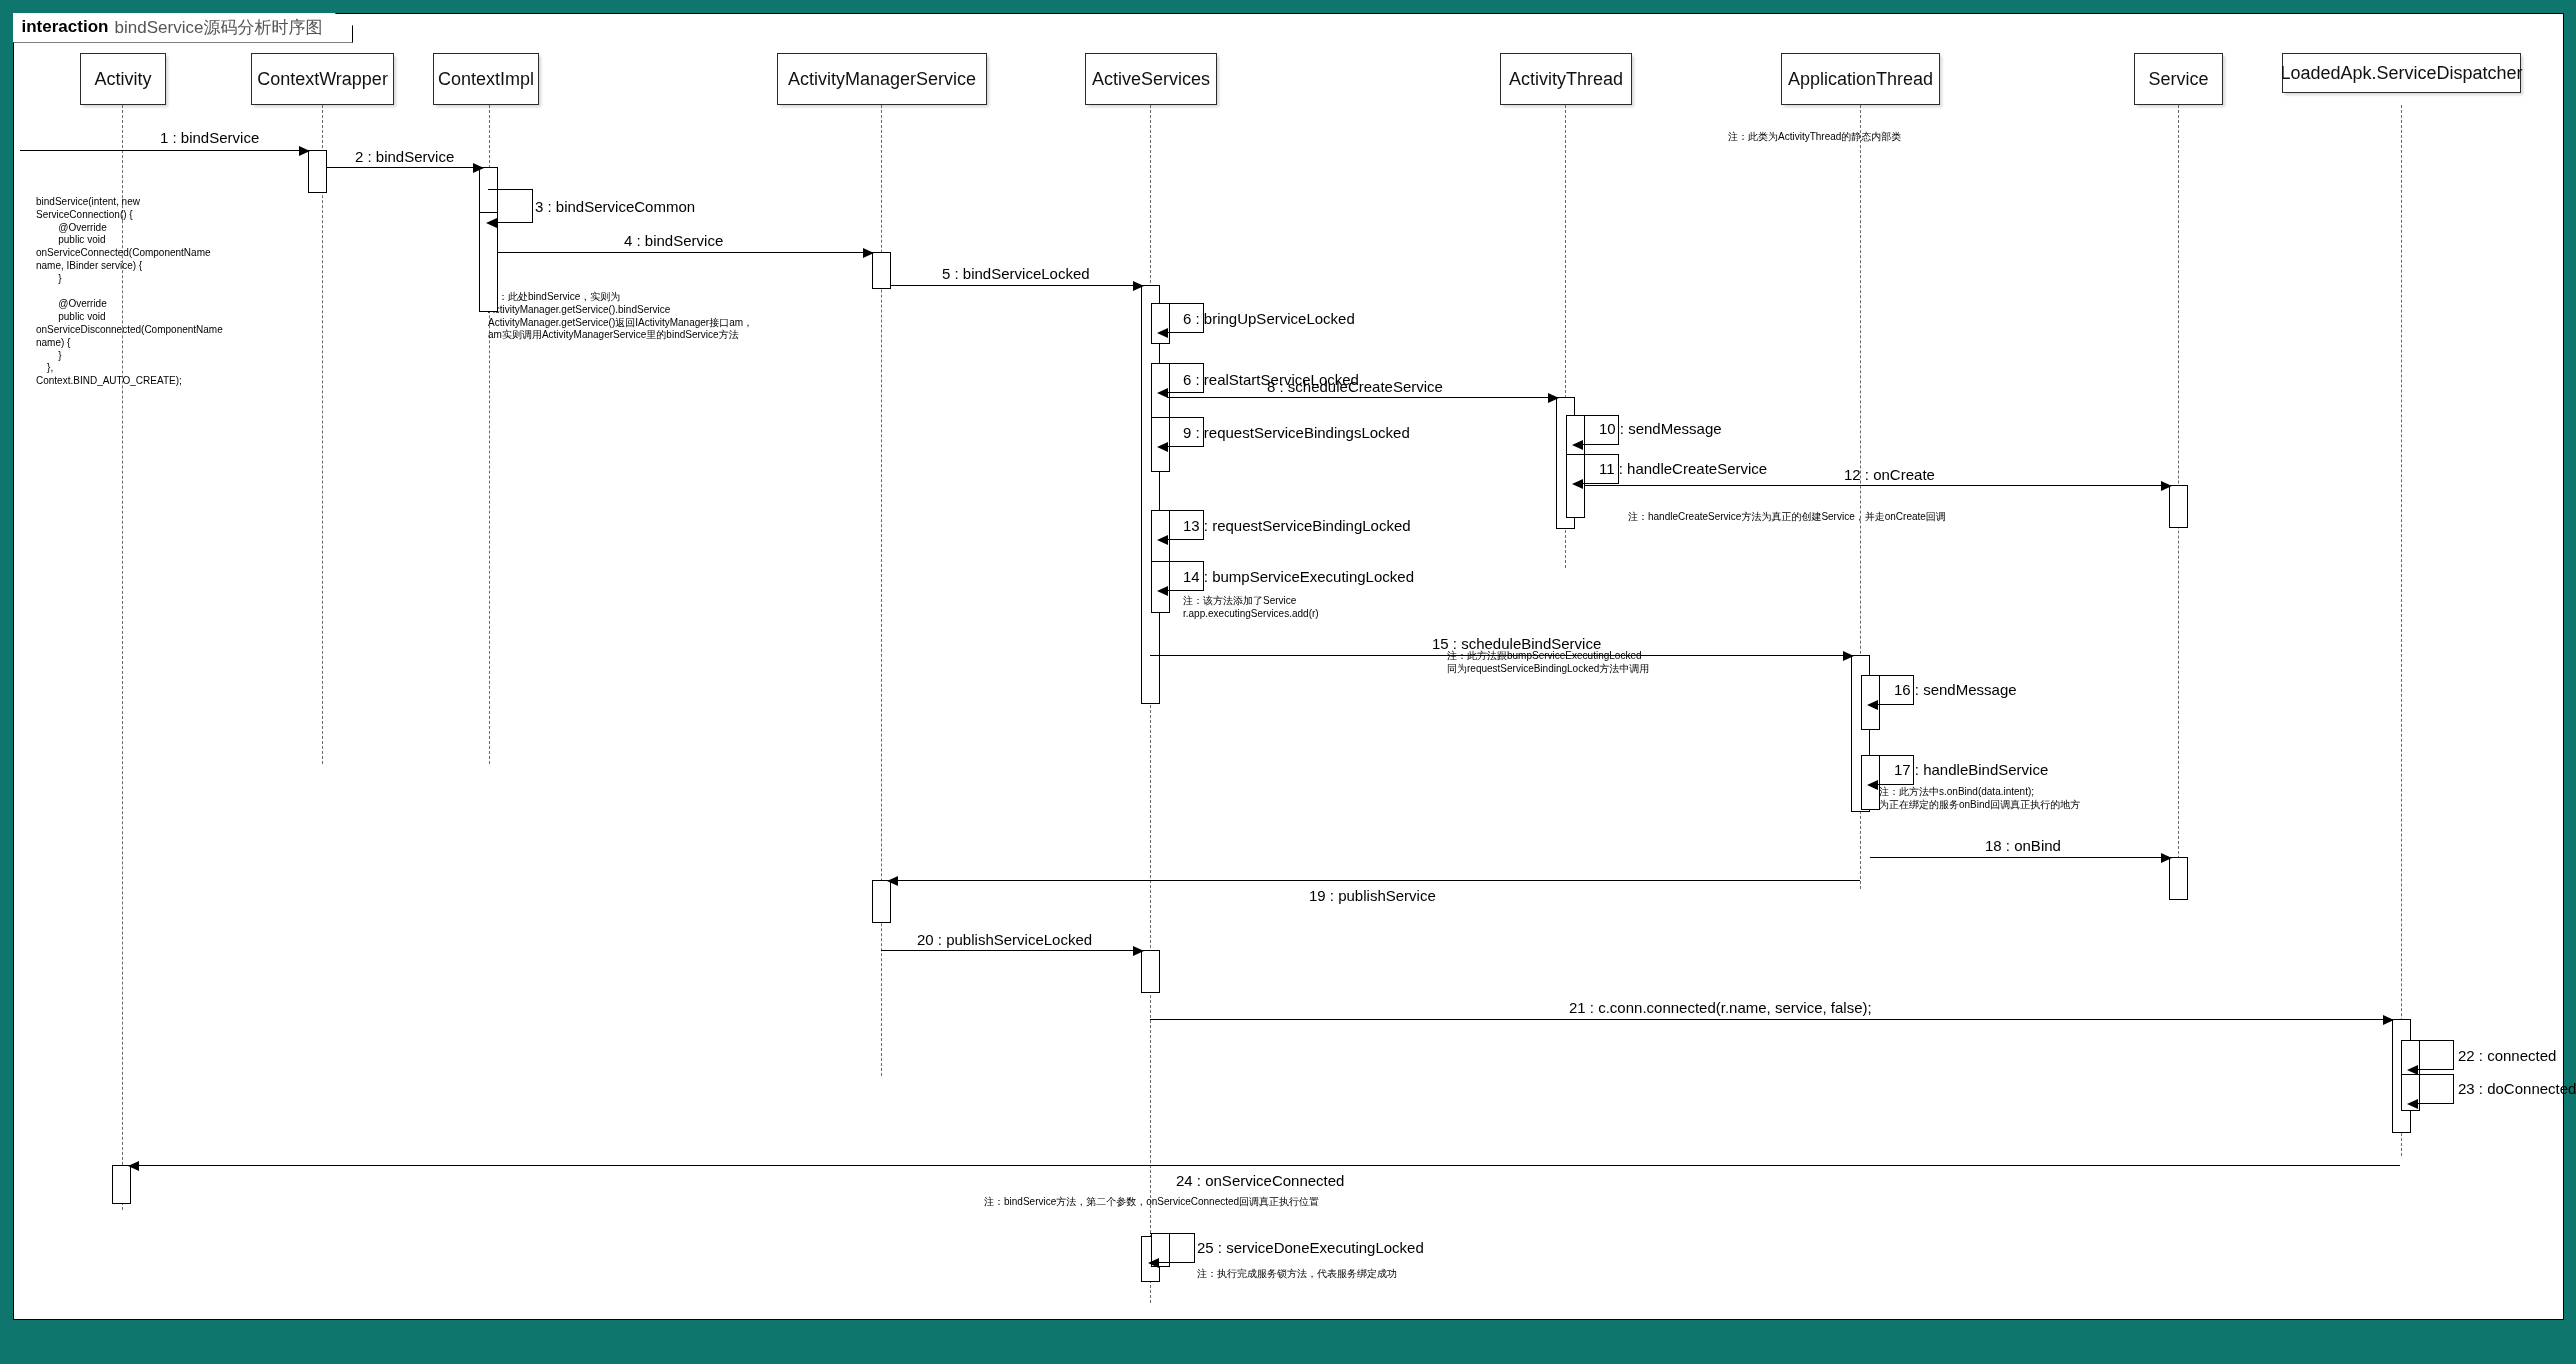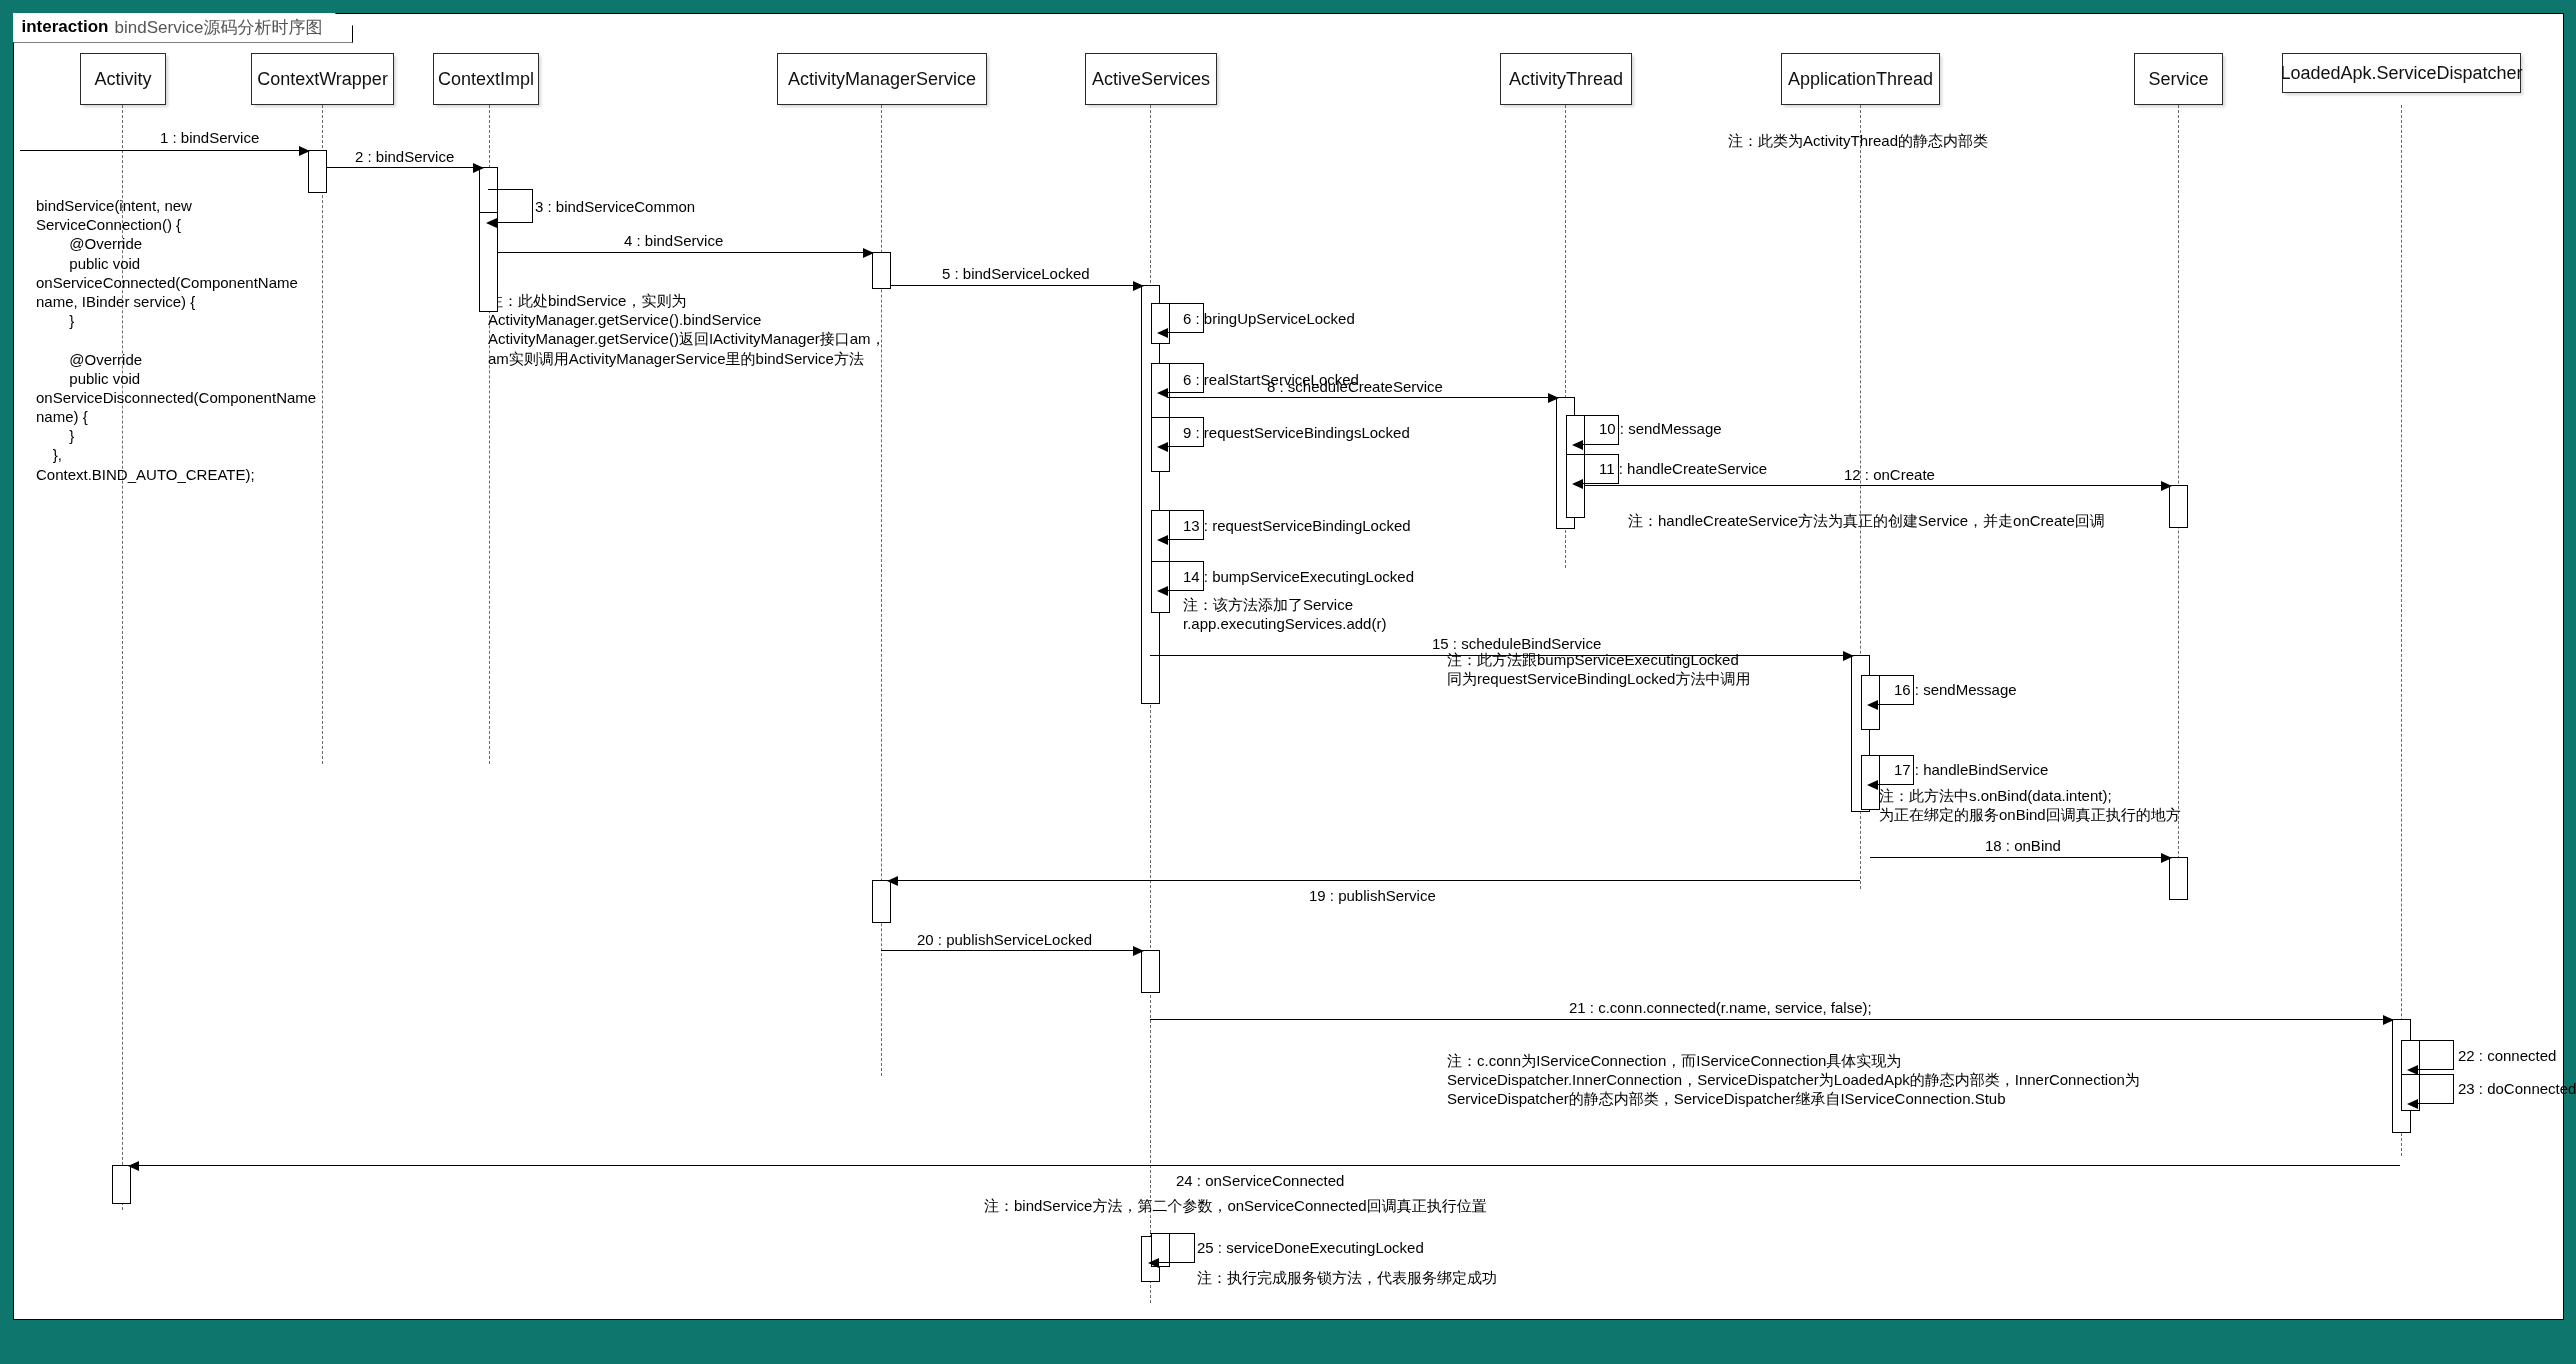--- a/index.html
+++ b/index.html
@@ -105,21 +105,21 @@
     position:absolute;
     left:-1.8px; bottom:-6.2px;
     width:0;height:0;
     border-top:5.3px solid transparent;
     border-bottom:5.3px solid transparent;
     border-right:11.6px solid #000;
   }
   
   .note{
     position:absolute;
-    font-size:15px;
+    font-size:10px;
     line-height:1.28;
     color:#000;
     white-space:pre;
     z-index:4;
   }
 </style>
 </head>
 <body>
 
 <div id="canvas">
@@ -354,22 +354,19 @@
 
   <div class="note" style="left:1183px; top:595px;">注：该方法添加了Service
 r.app.executingServices.add(r)</div>
 
   <div class="note" style="left:1447px; top:650px;">注：此方法跟bumpServiceExecutingLocked
 同为requestServiceBindingLocked方法中调用</div>
 
   <div class="note" style="left:1879px; top:786px;">注：此方法中s.onBind(data.intent);
 为正在绑定的服务onBind回调真正执行的地方</div>
 
-  <div class="note" style="left:1447px; top:1051px;">注：c.conn为IServiceConnection，而IServiceConnection具体实现为
-ServiceDispatcher.InnerConnection，ServiceDispatcher为LoadedApk的静态内部类，InnerConnection为
-ServiceDispatcher的静态内部类，ServiceDispatcher继承自IServiceConnection.Stub</div>
 
   <div class="note" style="left:984px; top:1196px;">注：bindService方法，第二个参数，onServiceConnected回调真正执行位置</div>
 
   <div class="note" style="left:1197px; top:1268px;">注：执行完成服务锁方法，代表服务绑定成功</div>
 
 </div>
 
 
 </body></html>

